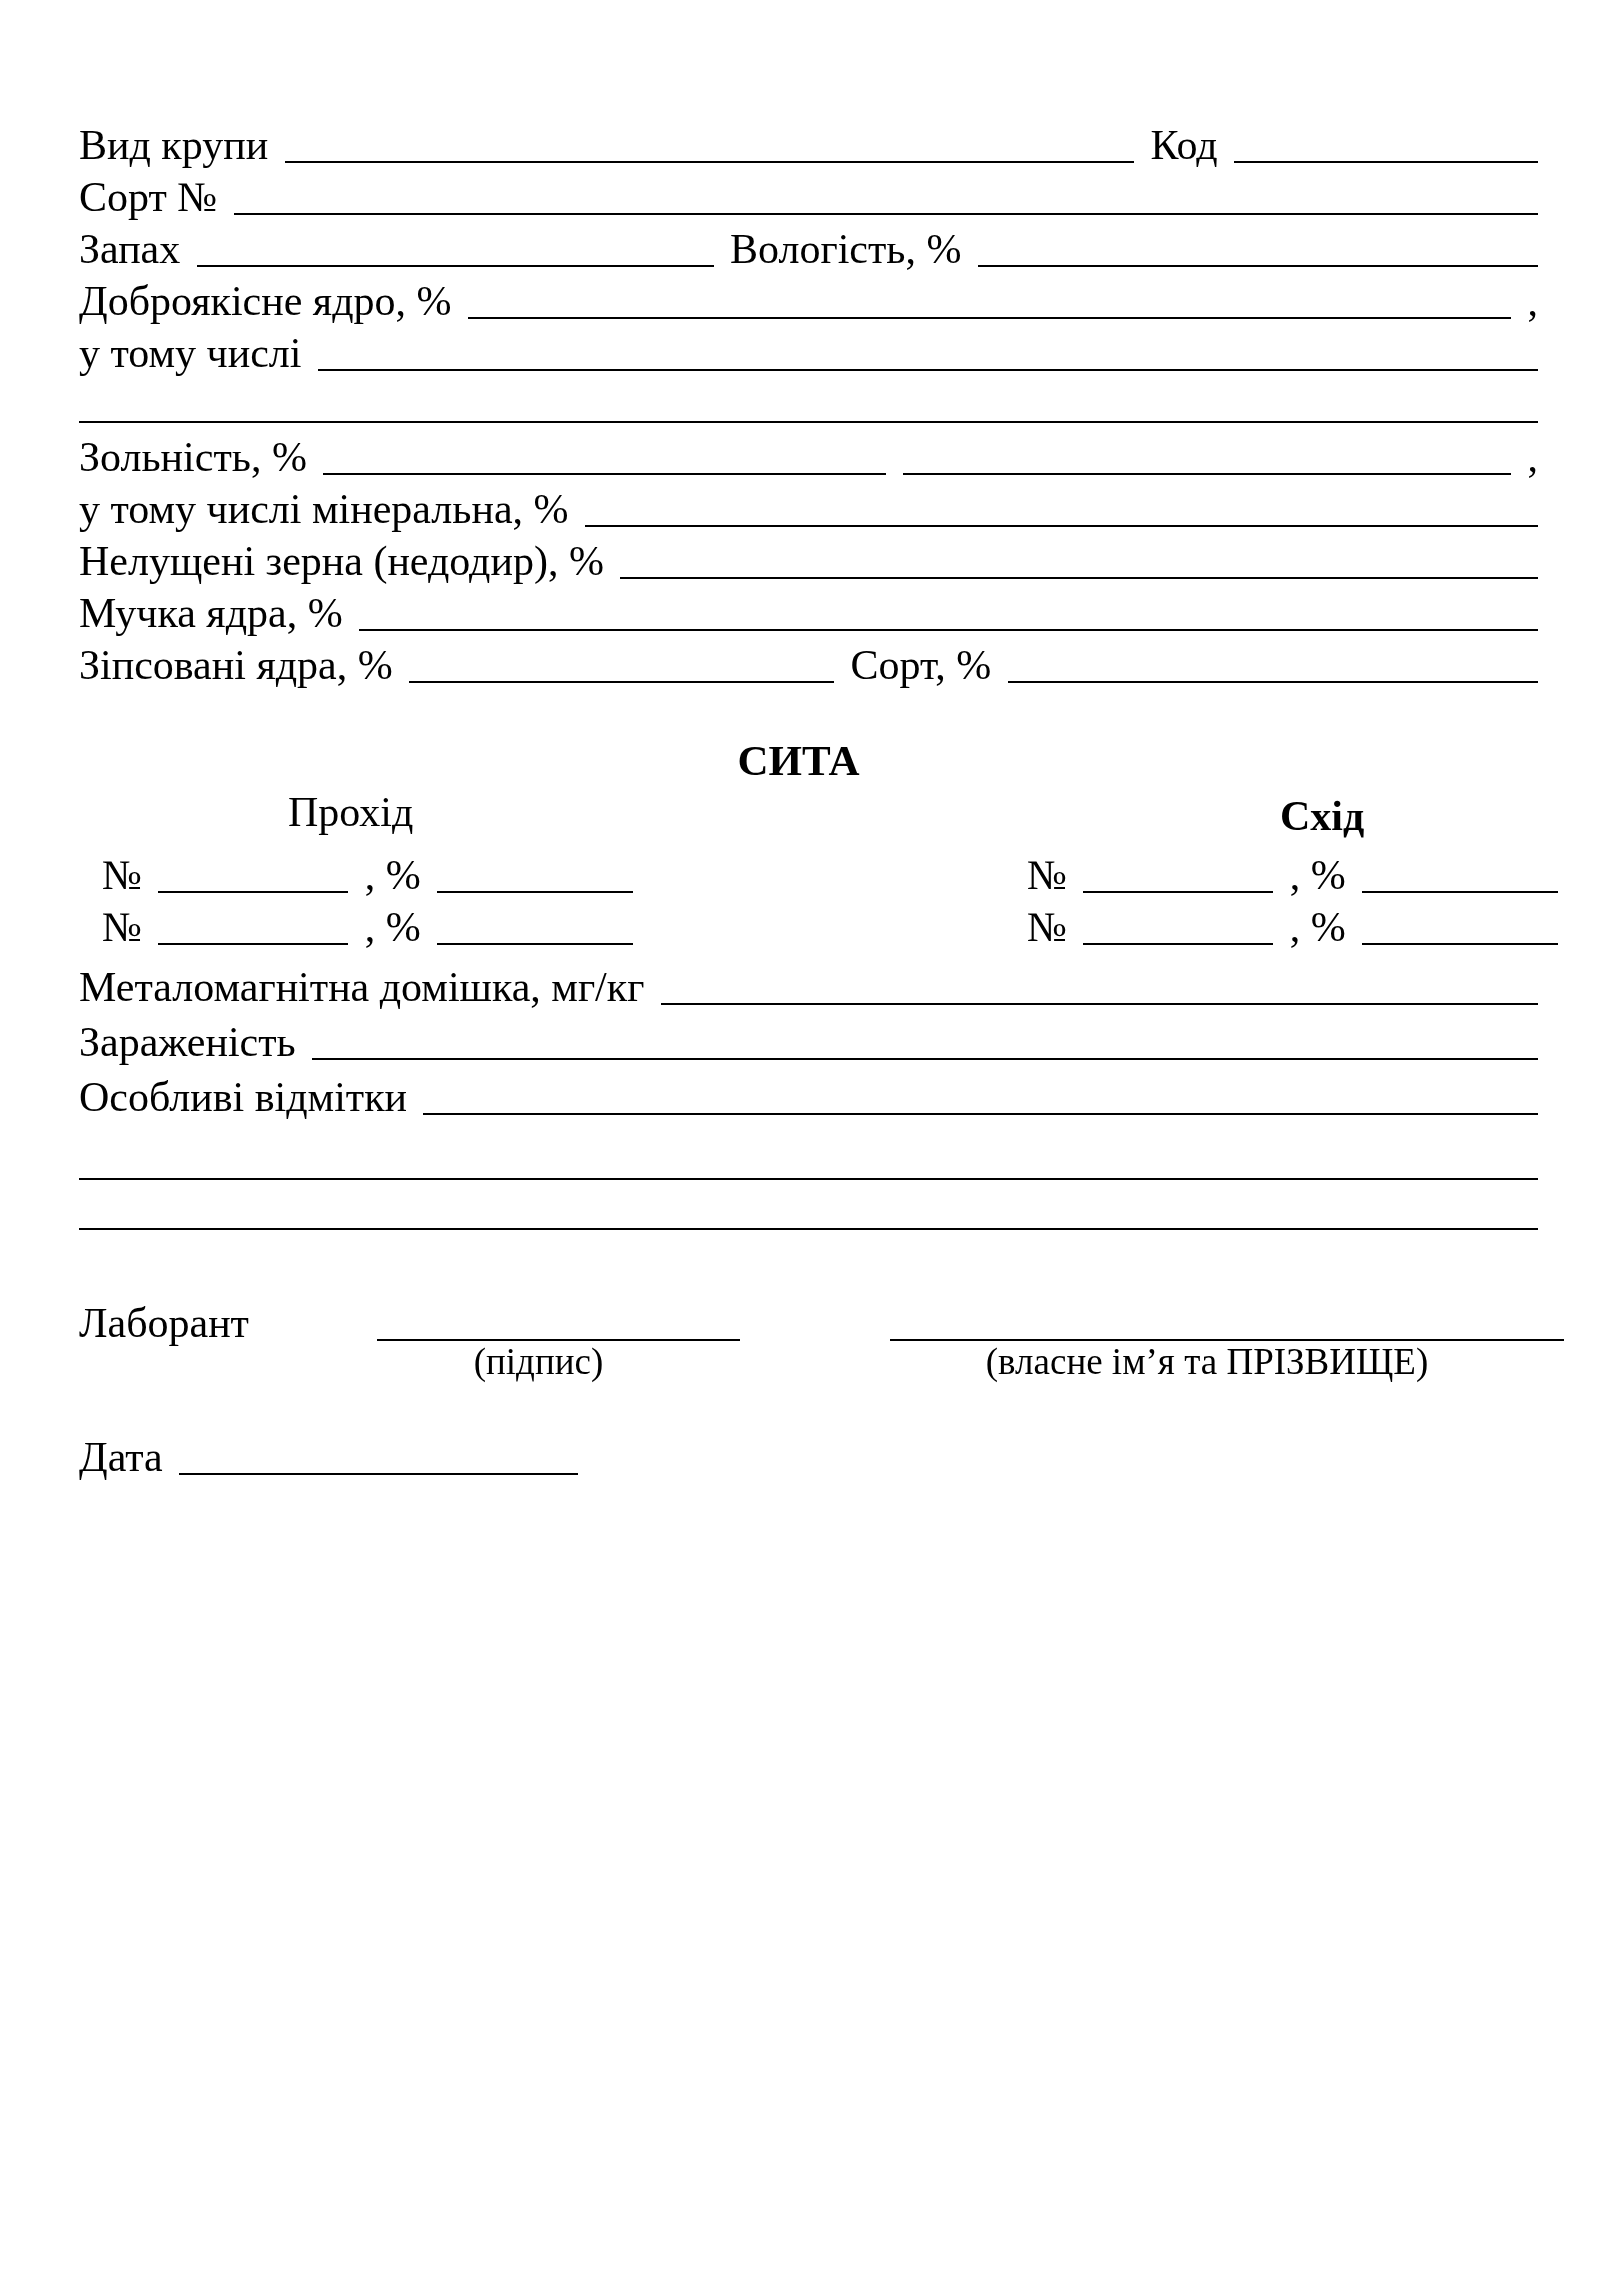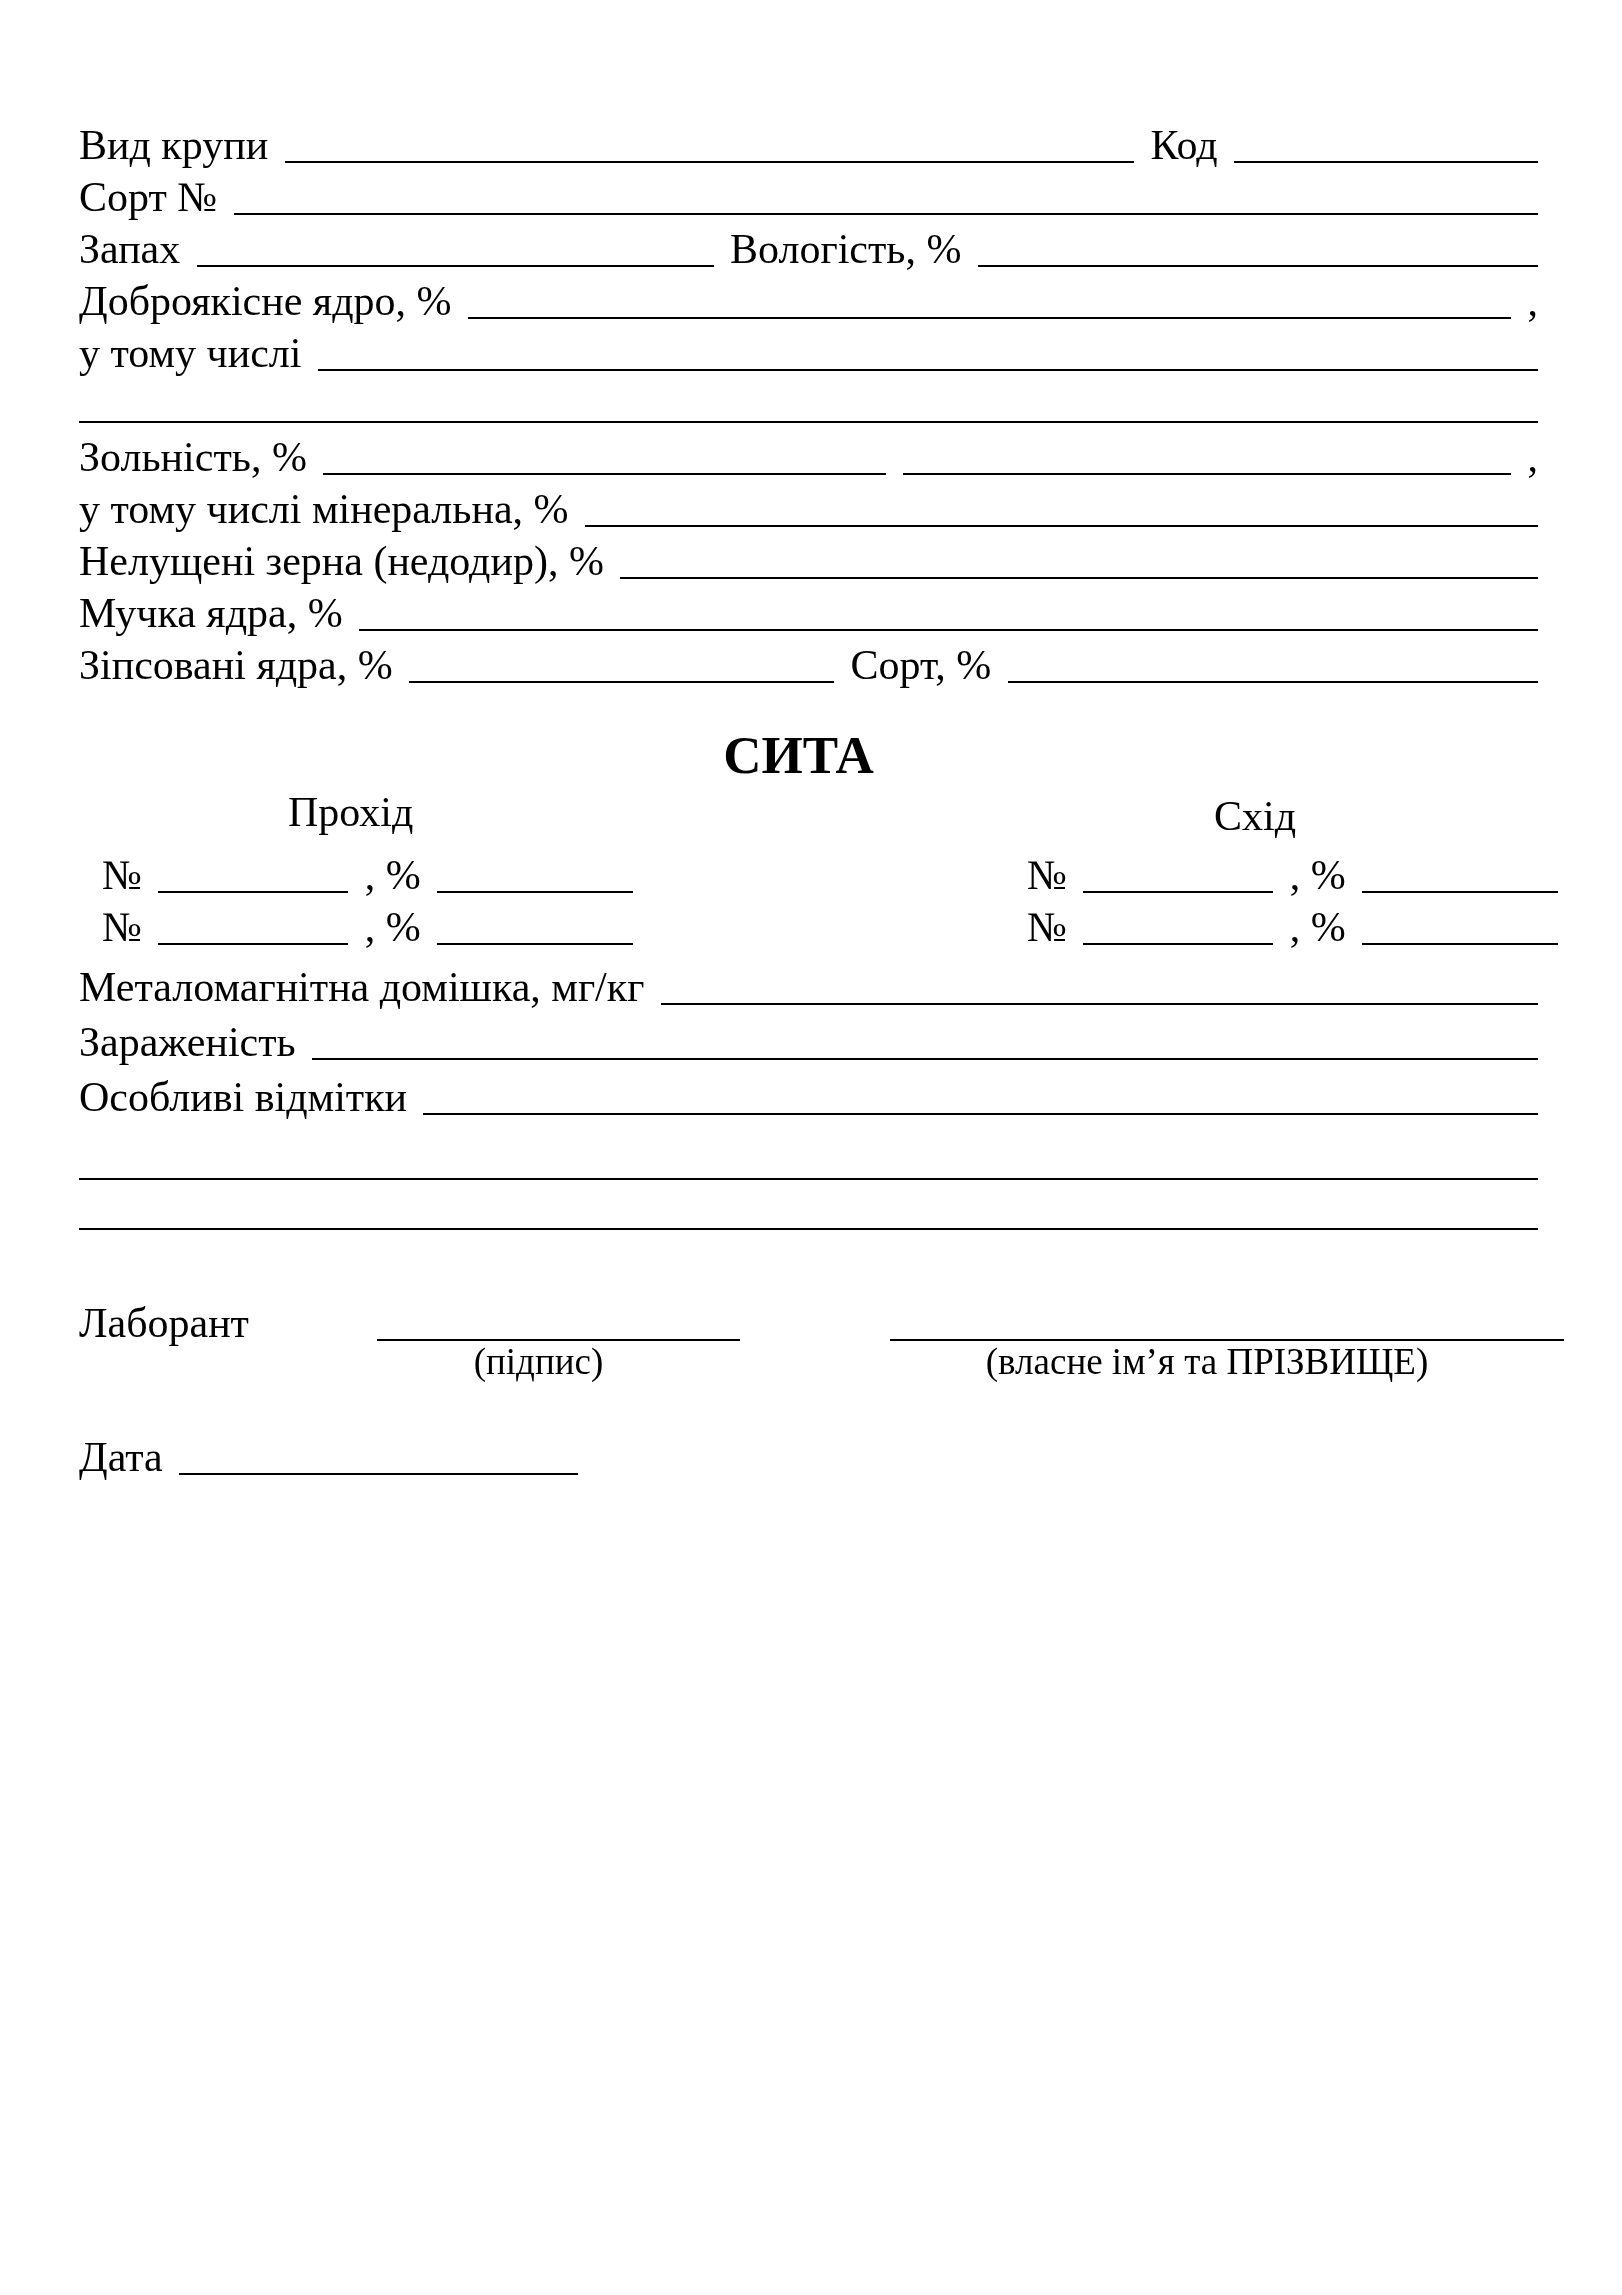--- a/index.html
+++ b/index.html
@@ -42,25 +42,25 @@
   .h92  { height: 60px; }
   .h100 { height: 65px; }
   .h142 { height: 93px; }
   .h170 { height: 111px; }
   .syta-title {
     height: 98px;
     display: flex;
     align-items: flex-end;
     justify-content: center;
     font-weight: bold;
-    font-size: 53px;
+    font-size: 43px;
   }
   .syta-heads { position: relative; height: 56px; }
   .prokhid-pos { position: absolute; left: 229px; bottom: 7px; }
-  .skhid-pos   { position: absolute; left: 1155px; bottom: 2.6px; }
+  .skhid-pos   { position: absolute; left: 1221px; bottom: 2.6px; font-weight: bold; }
   .sieve-row { position: relative; height: 56px; }
   .sieve-group {
     position: absolute;
     bottom: 0;
     display: flex;
     align-items: flex-end;
     column-gap: 16.4px;
     height: 52px;
   }
   .sieve-left  { left: 43px; }

